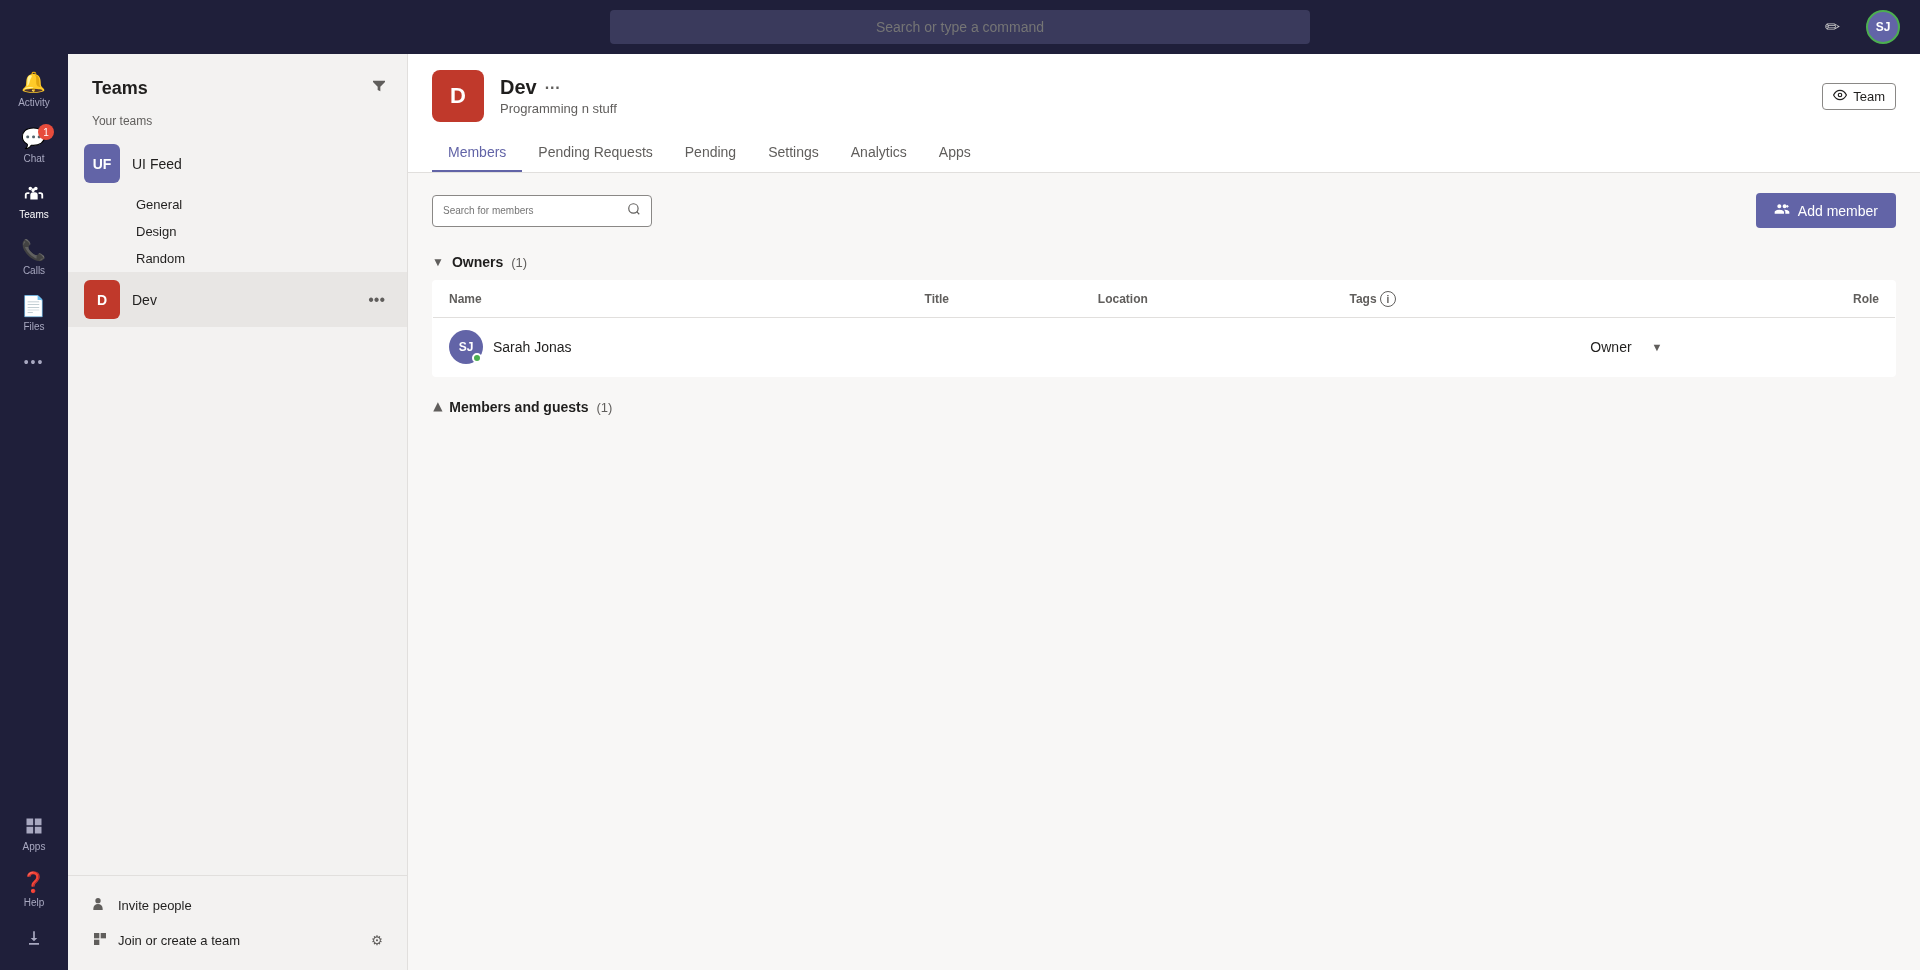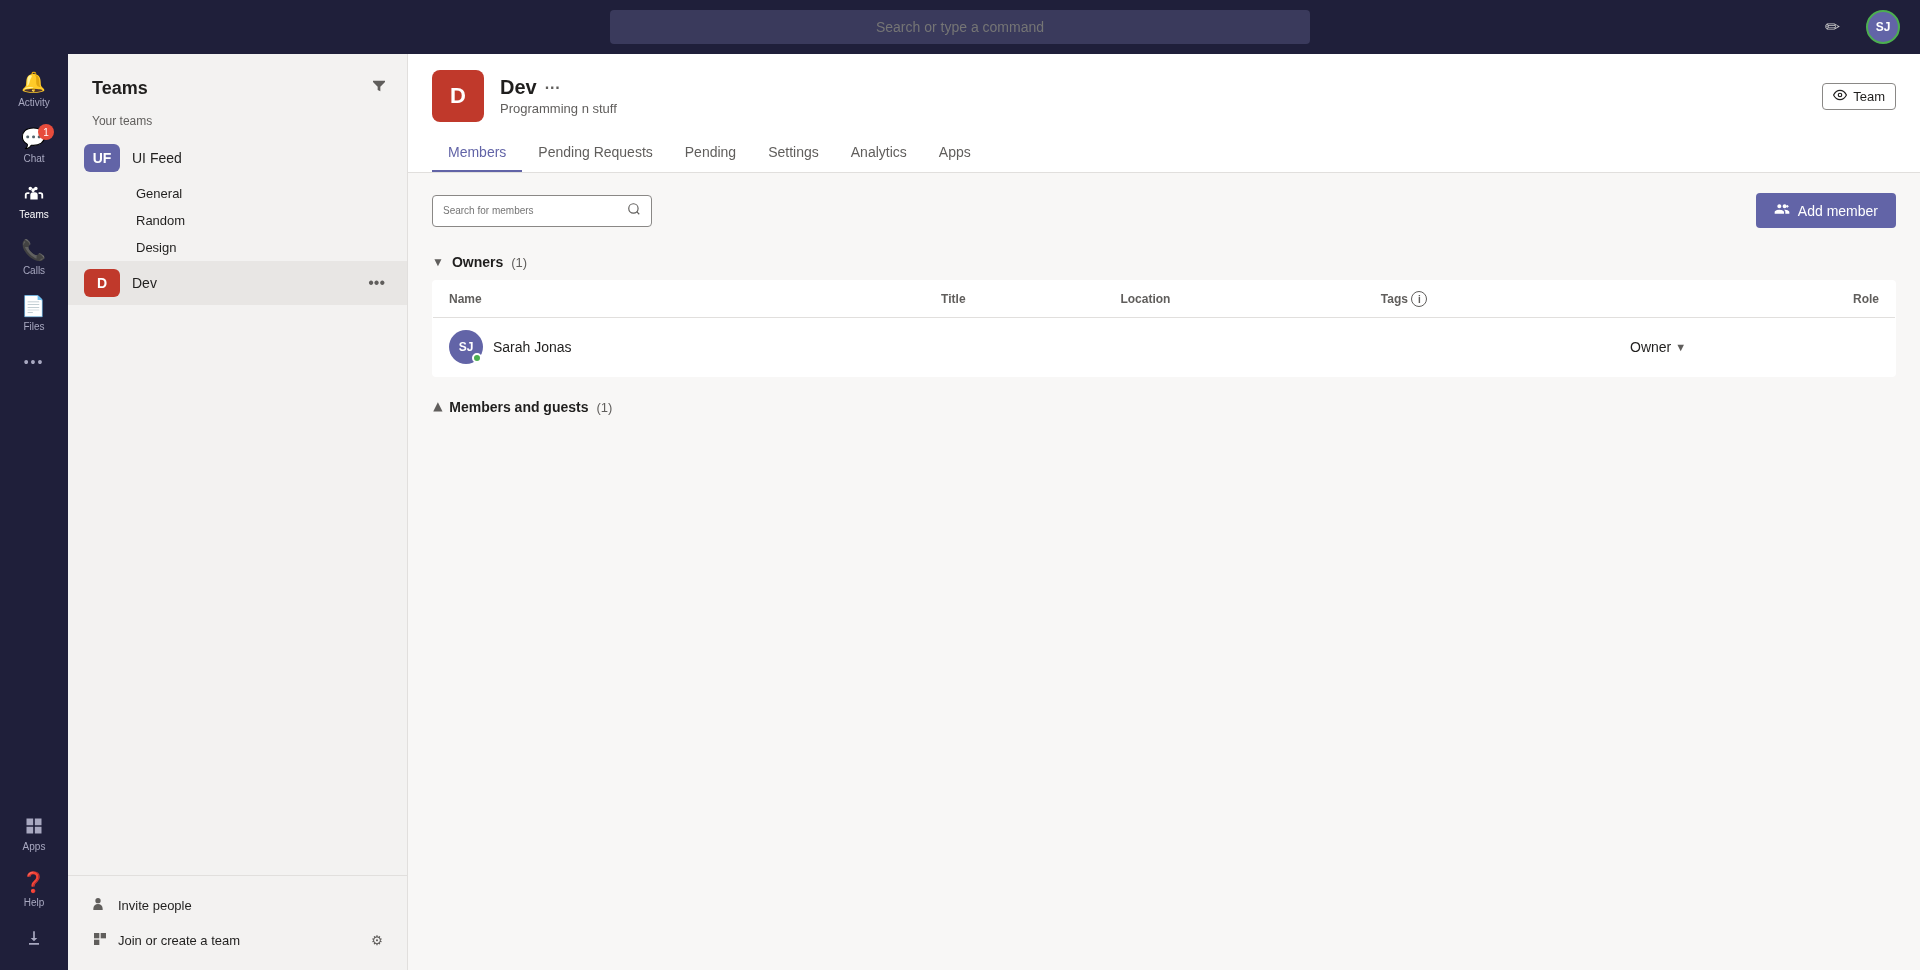--- a/index.html
+++ b/index.html
@@ -152,21 +152,21 @@
     .team-item {
       display: flex;
       align-items: center;
       padding: 8px 16px;
       cursor: pointer;
       gap: 12px;
     }
     .team-item.active { background: #e8e6e4; }
     .team-avatar {
       width: 36px;
-      height: 28px;
+      height: 39px;
       border-radius: 6px;
       display: flex;
       align-items: center;
       justify-content: center;
       font-size: 14px;
       font-weight: 600;
       color: white;
       flex-shrink: 0;
     }
     .team-name {
@@ -398,21 +398,21 @@
       right: 1px;
       width: 10px;
       height: 10px;
       border-radius: 50%;
       background: #4caf50;
       border: 2px solid white;
     }
     .role-dropdown {
       display: flex;
       align-items: center;
-      gap: 4px;
+      gap: 20px;
       cursor: pointer;
       color: #201f1e;
     }
     .role-chevron { font-size: 11px; color: #605e5c; }
 
     
     .collapsed-section {
       display: flex;
       align-items: center;
       gap: 8px;
@@ -507,22 +507,22 @@
       </button>
     </div>
     <div class="teams-section-label">Your teams</div>
 
     <div class="team-item">
       <div class="team-avatar" style="background:#6264a7;">UF</div>
       <span class="team-name">UI Feed</span>
       <button class="team-more-btn">•••</button>
     </div>
     <div class="channel-item">General</div>
+    <div class="channel-item">Design</div>
     <div class="channel-item">Random</div>
-    <div class="channel-item">Design</div>
 
     <div class="team-item active">
       <div class="team-avatar" style="background:#c0392b;">D</div>
       <span class="team-name">Dev</span>
       <button class="team-more-btn">•••</button>
     </div>
 
     <div style="flex:1;"></div>
 
     <div class="teams-panel-footer">

